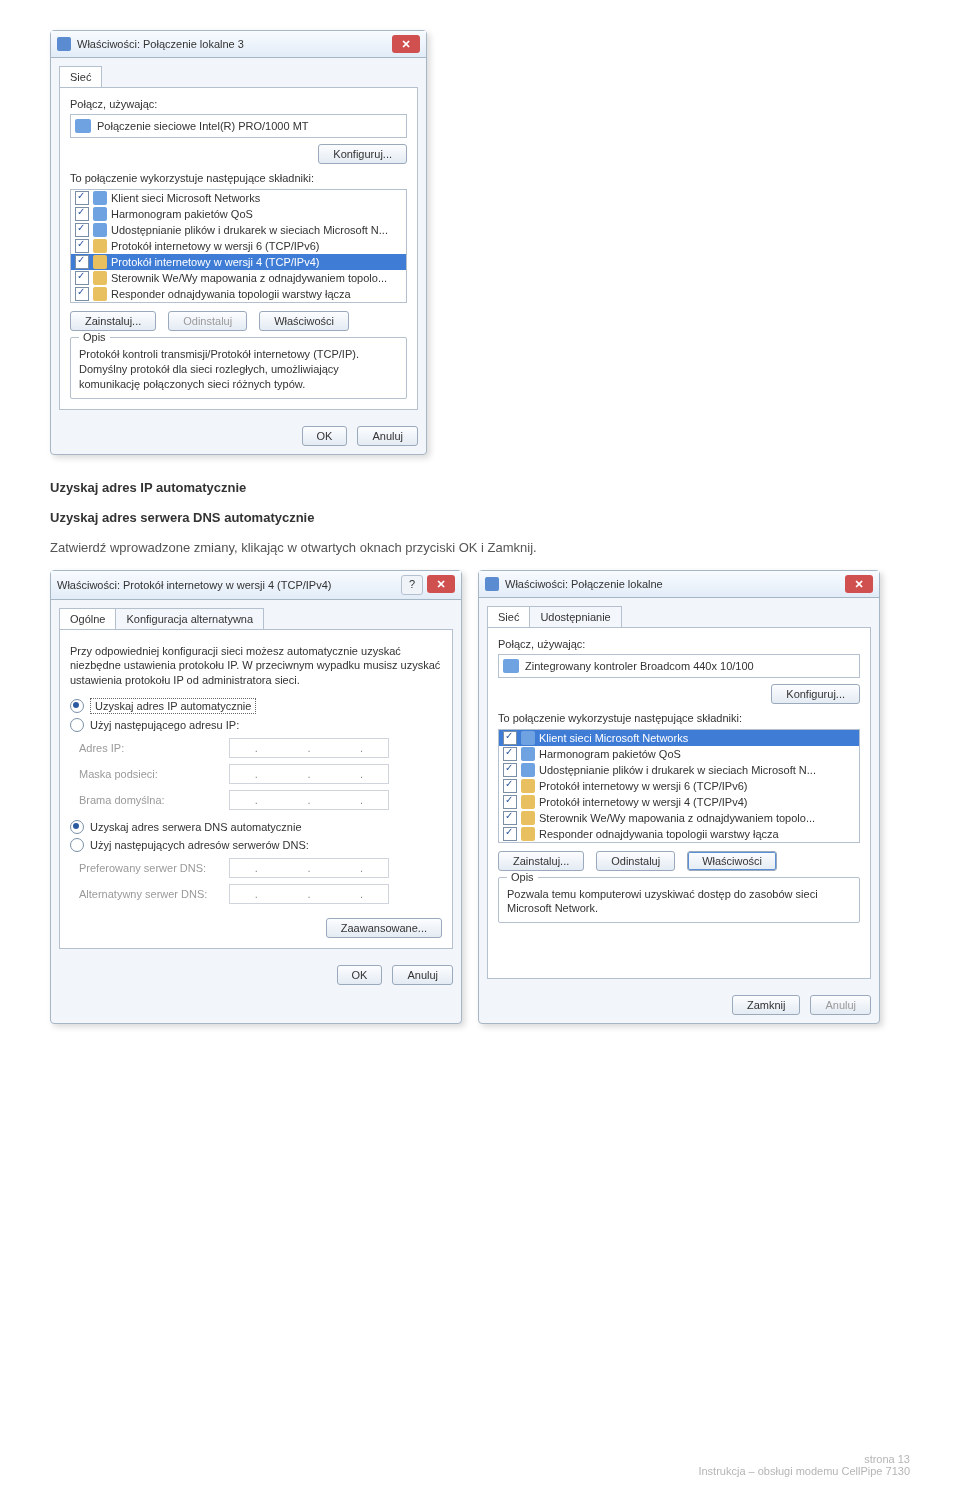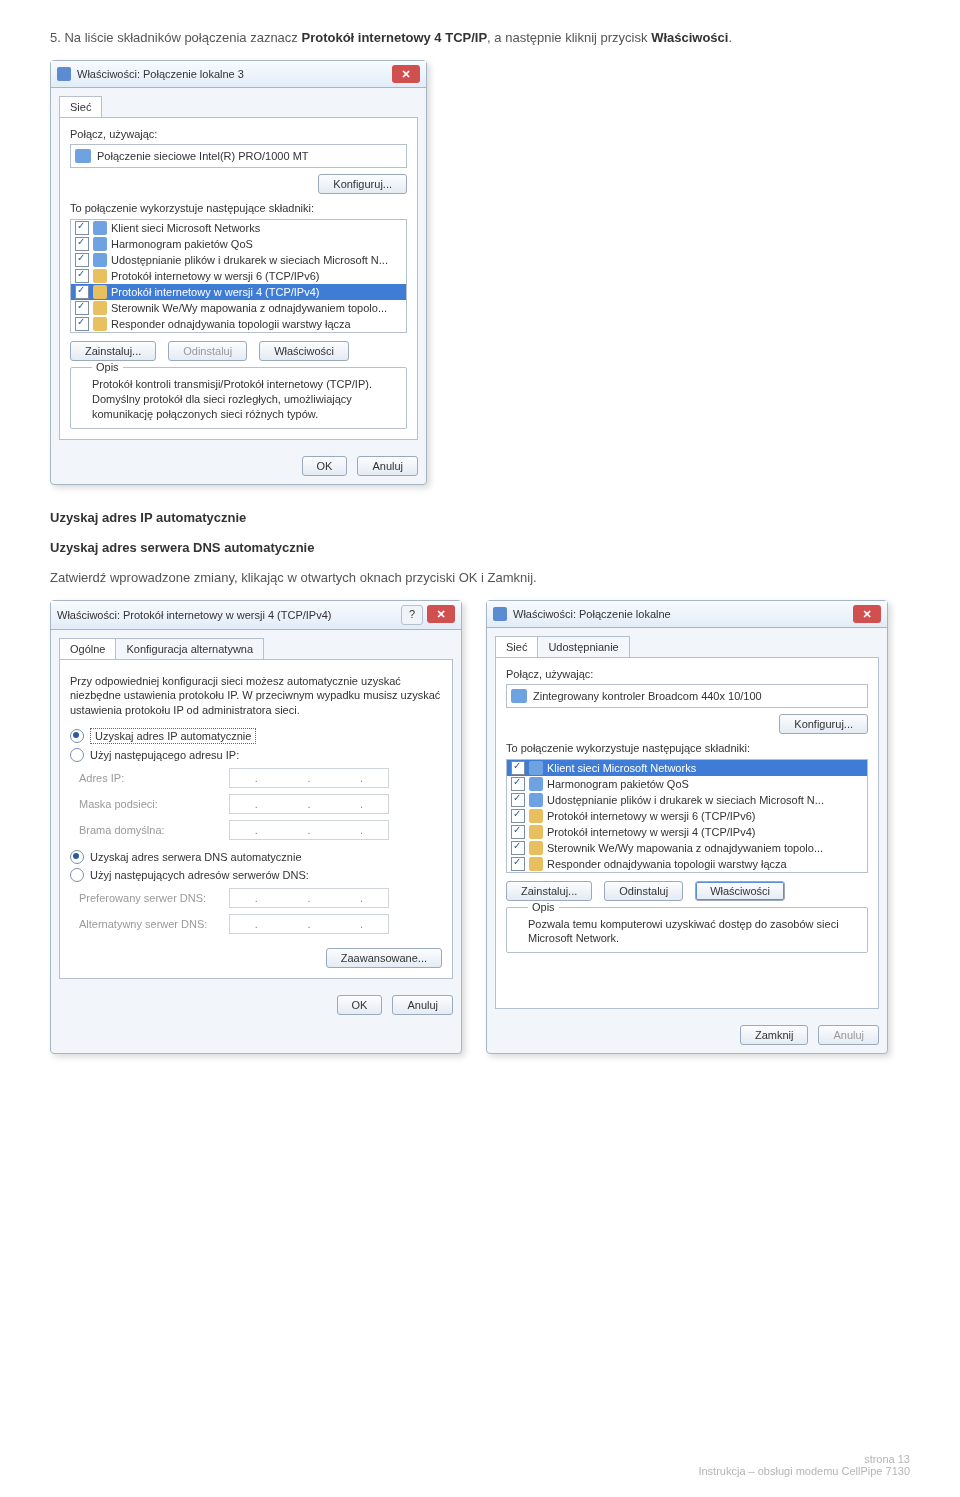--- a/index.html
+++ b/index.html
@@ -158,21 +158,21 @@
 .li-icon.amber { background: #e8c060; }
 .li-icon.blue { background: #6fa2e0; }
 .btn-row {
   display: flex;
   gap: 12px;
   margin: 6px 0;
 }
 .fieldset {
   border: 1px solid #b5c0cf;
   border-radius: 2px;
-  padding: 6px 21px;
+  padding: 6px 8px;
   margin-top: 6px;
 }
 .fieldset-label {
   font-size: 11px;
   margin-top: -13px;
   background: #fff;
   width: fit-content;
   padding: 0 4px;
 }
 .desc { color: #333; font-size: 11px; margin-top: 4px; line-height: 1.35; }
@@ -214,43 +214,40 @@
 .ip-field {
   border: 1px solid #d0d5dd;
   background: #fff;
   height: 18px;
   display: flex;
   align-items: center;
   justify-content: space-around;
   color: #888;
   font-size: 11px;
 }
-.d2-row { display: flex; gap: 24px; margin-top: 15px; }
+.d2-row { display: flex; gap: 16px; margin-top: 15px; }
 .dotted-box {
   border: 1px dotted #666;
   padding: 1px 4px;
   display: inline-block;
 }
 .footer {
   position: absolute;
   bottom: 20px;
   right: 50px;
   text-align: right;
   font-size: 11px;
   color: #b5b5b5;
 }
 </style>
 </head>
 <body>
 
 <div class="page">
 
-  <div class="instr-line">
-    <span>5. Na liście składników połączenia zaznacz </span><b>Protokół internetowy 4 TCP/IP</b><span>, a następnie kliknij przycisk </span><b>Właściwości</b><span>.</span>
-  </div>
 
   <div class="dialog" style="width:375px;">
     <div class="titlebar">
       <div style="display:flex;align-items:center;">
         <span class="icon"></span>
         <span>Właściwości: Połączenie lokalne 3</span>
       </div>
       <div class="close-btn">✕</div>
     </div>
     <div class="tabs">

